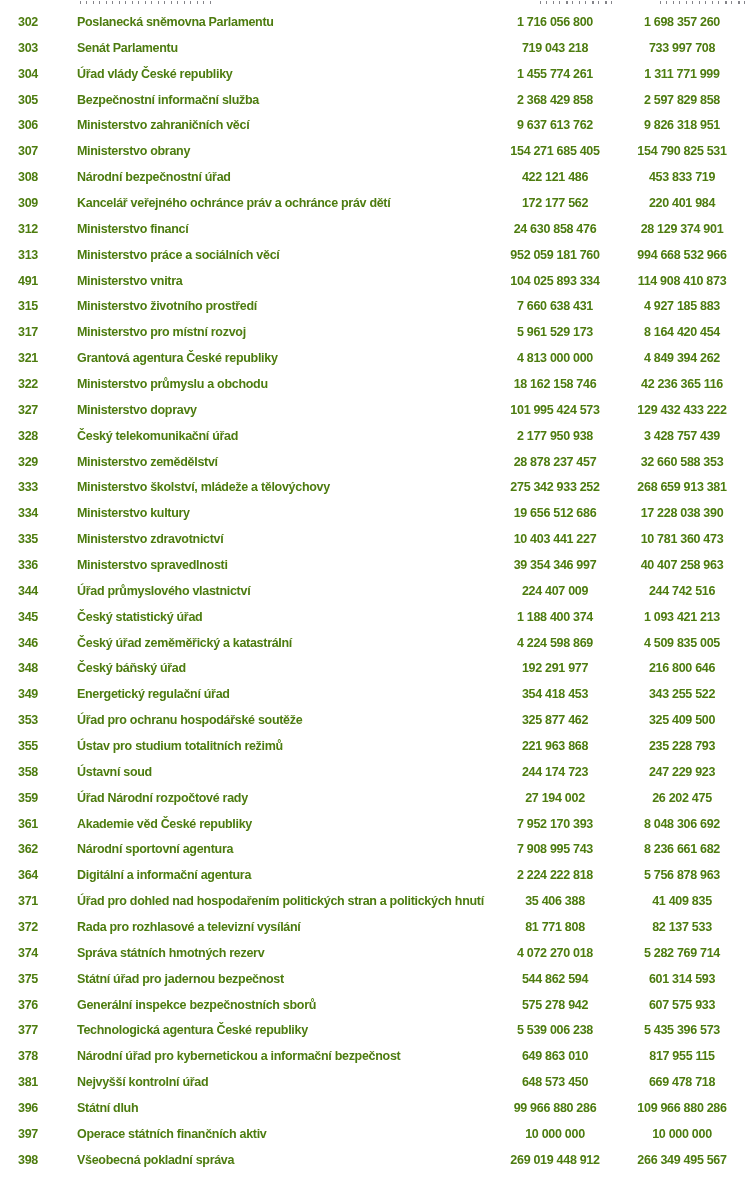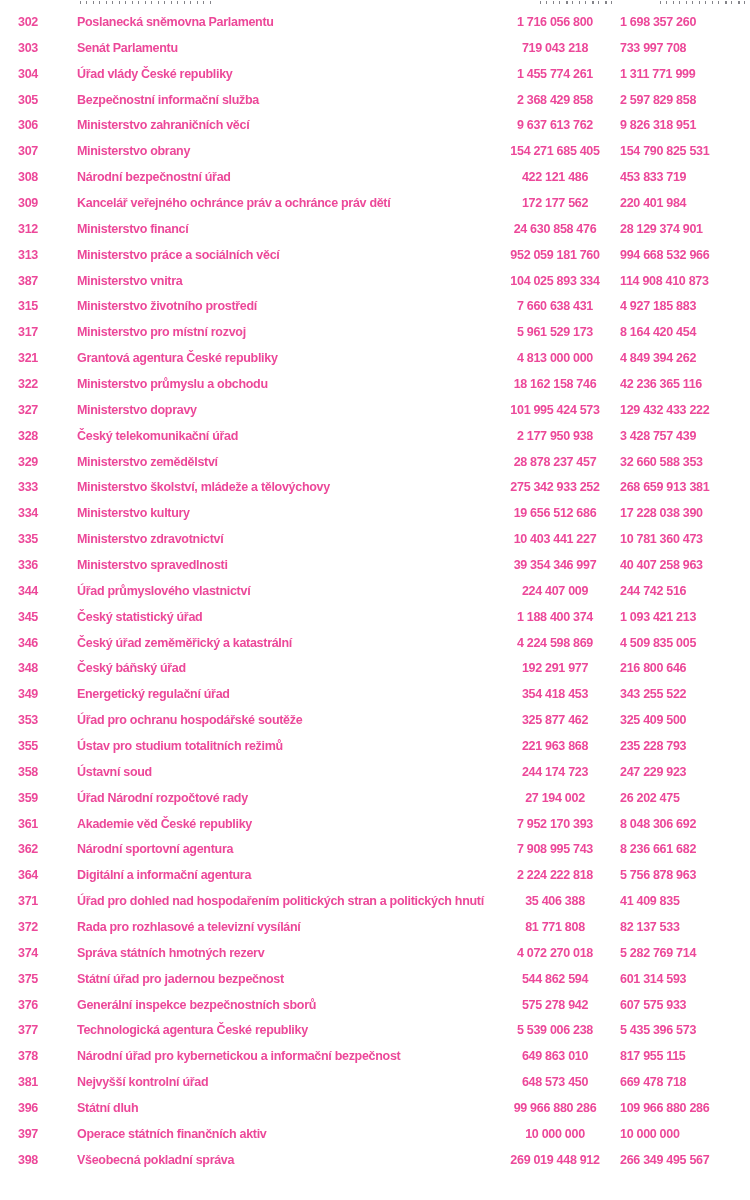--- a/index.html
+++ b/index.html
@@ -11,21 +11,21 @@
     width: 750px;
     height: 1200px;
     overflow: hidden;
     position: relative;
     font-family: "Liberation Sans", sans-serif;
   }
   .page {
     position: absolute;
     inset: 0;
     background: #ffffff;
-    color: #ec4899;
+    color: #4d7c0f;
     font-weight: 700;
     font-size: 12.5px;
     letter-spacing: -0.3px;
   }
   
   .clipped-row {
     position: absolute;
     top: 0;
     left: 0;
     right: 0;
@@ -72,21 +72,21 @@
   }
   .cell-v1 {
     flex: 0 0 auto;
     width: 130px;
     text-align: center;
     white-space: nowrap;
   }
   .cell-v2 {
     flex: 0 0 auto;
     width: 124px;
-    text-align: left;
+    text-align: center;
     white-space: nowrap;
   }
 </style>
 </head>
 <body>
 
 <div class="page">
 
   <div class="clipped-row">
     <div class="clipped-frag frag-name"></div>
@@ -159,21 +159,21 @@
     </div>
 
     <div class="row">
       <span class="cell-id">313</span>
       <span class="cell-name">Ministerstvo práce a sociálních věcí</span>
       <span class="cell-v1">952 059 181 760</span>
       <span class="cell-v2">994 668 532 966</span>
     </div>
 
     <div class="row">
-      <span class="cell-id">387</span>
+      <span class="cell-id">491</span>
       <span class="cell-name">Ministerstvo vnitra</span>
       <span class="cell-v1">104 025 893 334</span>
       <span class="cell-v2">114 908 410 873</span>
     </div>
 
     <div class="row">
       <span class="cell-id">315</span>
       <span class="cell-name">Ministerstvo životního prostředí</span>
       <span class="cell-v1">7 660 638 431</span>
       <span class="cell-v2">4 927 185 883</span>

